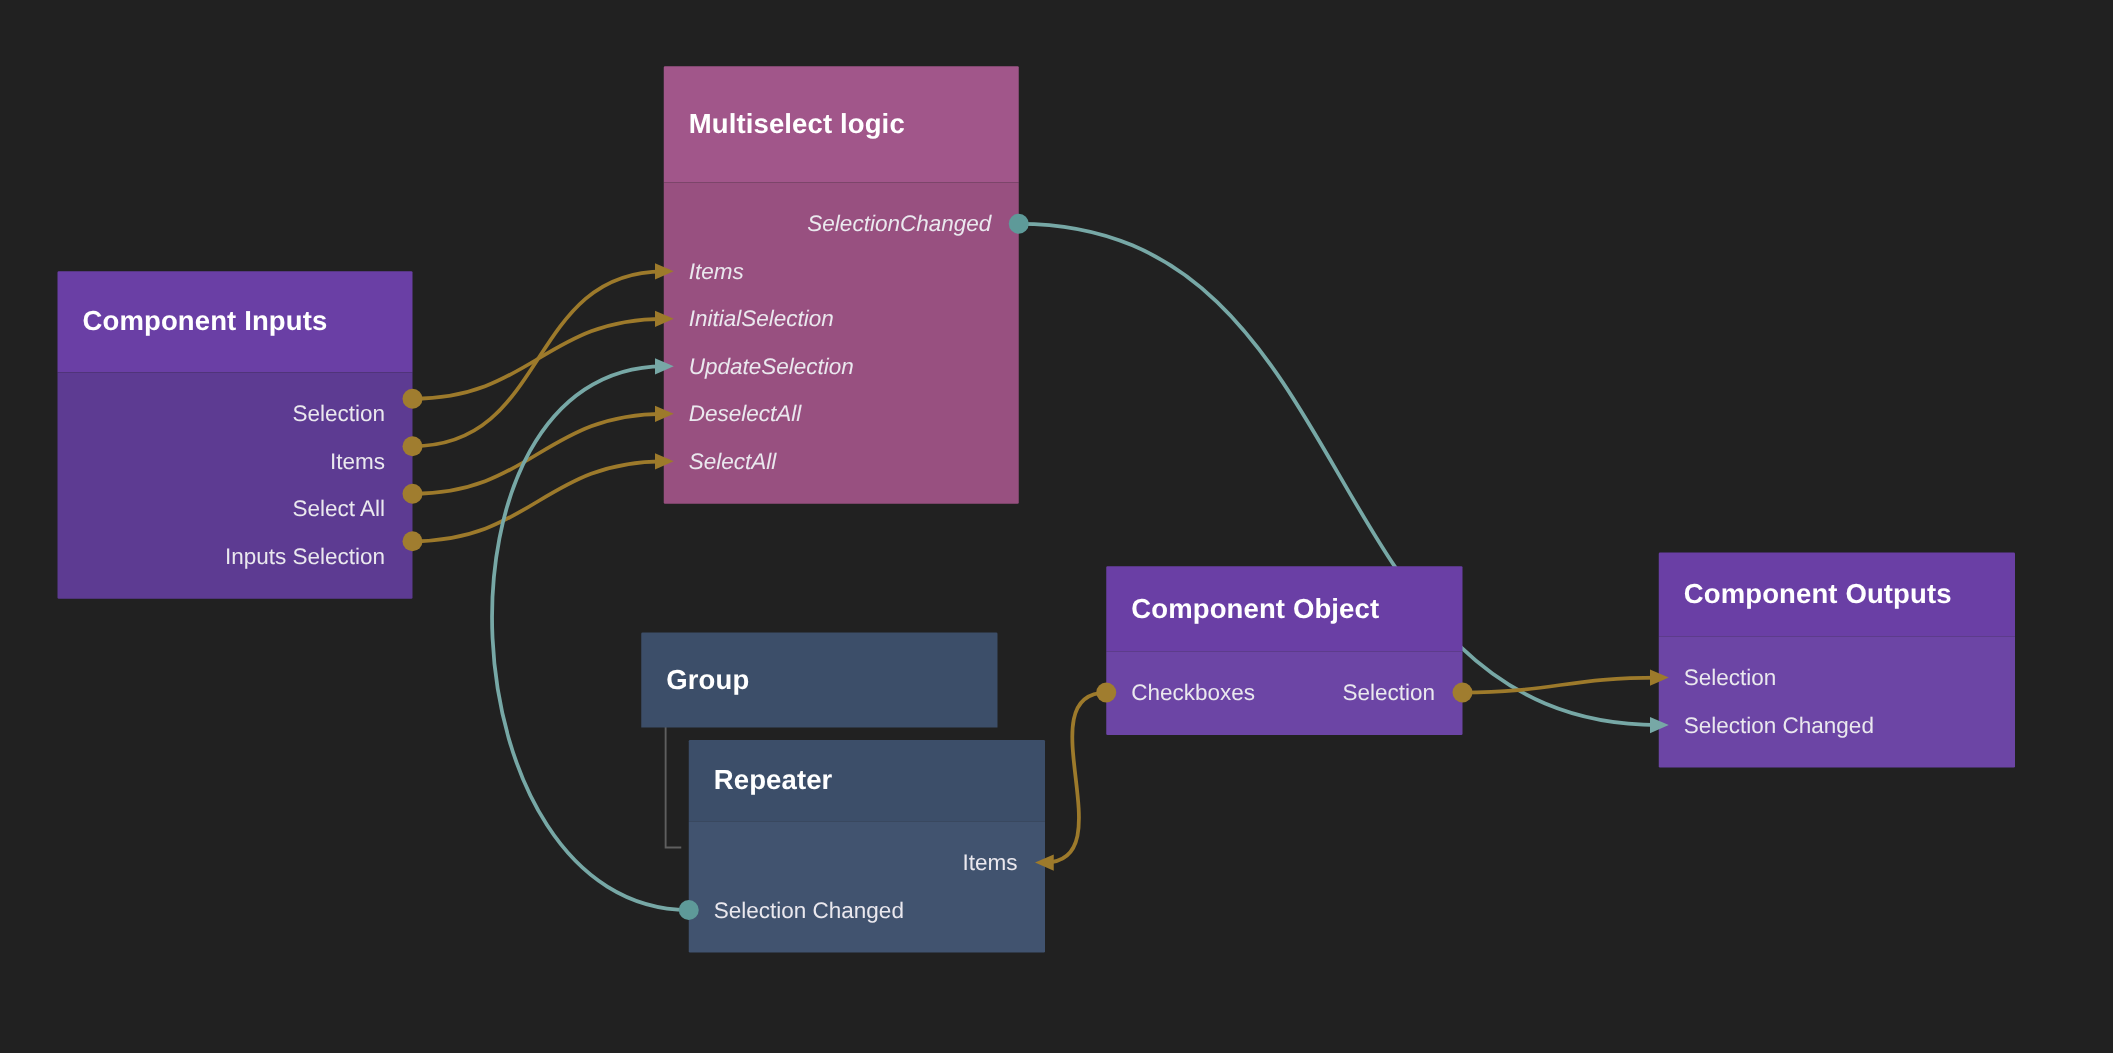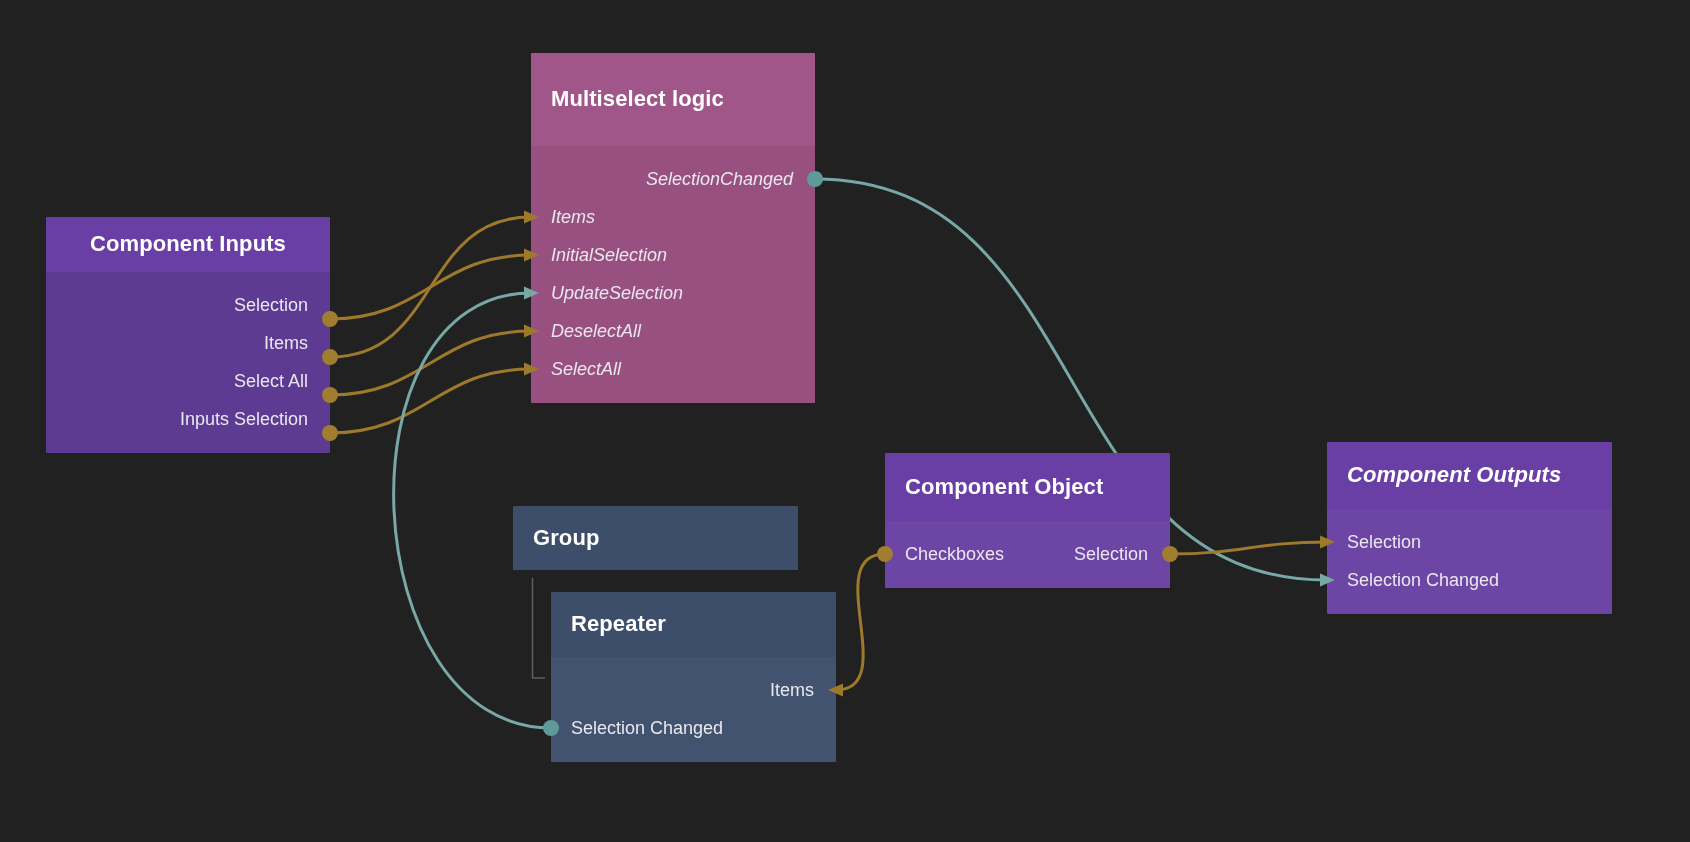--- a/index.html
+++ b/index.html
@@ -66,40 +66,40 @@
           </div>
           <div class="port-row">
             <span class="port-label">DeselectAll</span>
           </div>
           <div class="port-row">
             <span class="port-label">SelectAll</span>
           </div>
         </div>
       </div>
       <div class="node" style="left: 46px; top: 217px; width: 284px;">
-        <div class="node-header" style="height: 55px; background: rgb(106, 63, 165); text-align: center;">
+        <div class="node-header" style="height: 81px; background: rgb(106, 63, 165);">
           <div class="node-title">Component Inputs</div>
         </div>
         <div class="node-body" style="background: rgb(93, 59, 146);">
           <div class="port-row right-only">
             <span class="port-label">Selection</span>
           </div>
           <div class="port-row right-only">
             <span class="port-label">Items</span>
           </div>
           <div class="port-row right-only">
             <span class="port-label">Select All</span>
           </div>
           <div class="port-row right-only">
             <span class="port-label">Inputs Selection</span>
           </div>
         </div>
       </div>
       <div class="node" style="left: 513px; top: 506px; width: 285px;">
-        <div class="node-header" style="height: 64px; background: rgb(60, 78, 105);">
+        <div class="node-header" style="height: 76px; background: rgb(60, 78, 105);">
           <div class="node-title">Group</div>
         </div>
       </div>
       <div class="node" style="left: 551px; top: 592px; width: 285px;">
         <div class="node-header" style="height: 65px; background: rgb(60, 78, 105);">
           <div class="node-title">Repeater</div>
         </div>
         <div class="node-body" style="background: rgb(65, 83, 111);">
           <div class="port-row right-only">
             <span class="port-label">Items</span>
@@ -114,21 +114,21 @@
           <div class="node-title">Component Object</div>
         </div>
         <div class="node-body" style="background: rgb(108, 69, 165);">
           <div class="port-row">
             <span class="port-label">Checkboxes</span>
             <span class="port-label">Selection</span>
           </div>
         </div>
       </div>
       <div class="node" style="left: 1327px; top: 442px; width: 285px;">
-        <div class="node-header" style="height: 67px; background: rgb(106, 63, 165); font-style: italic;">
+        <div class="node-header" style="height: 67px; background: rgb(106, 63, 165);">
           <div class="node-title">Component Outputs</div>
         </div>
         <div class="node-body" style="background: rgb(108, 69, 165);">
           <div class="port-row">
             <span class="port-label">Selection</span>
           </div>
           <div class="port-row">
             <span class="port-label">Selection Changed</span>
           </div>
         </div>

